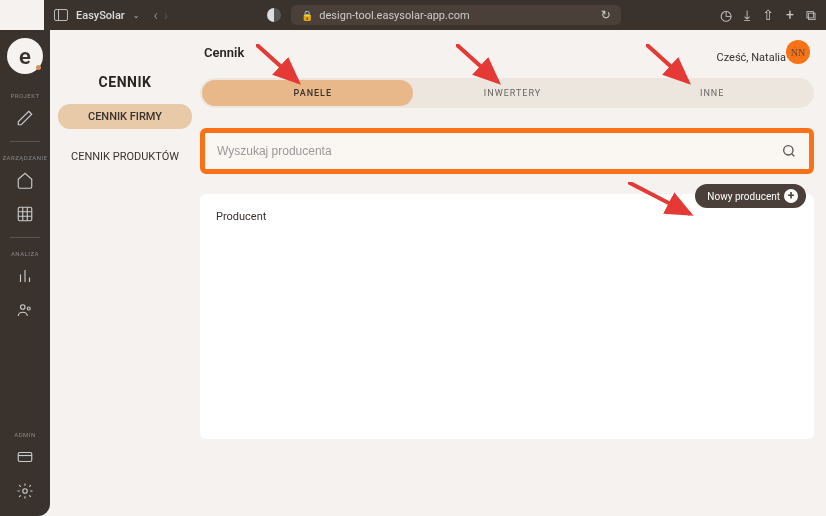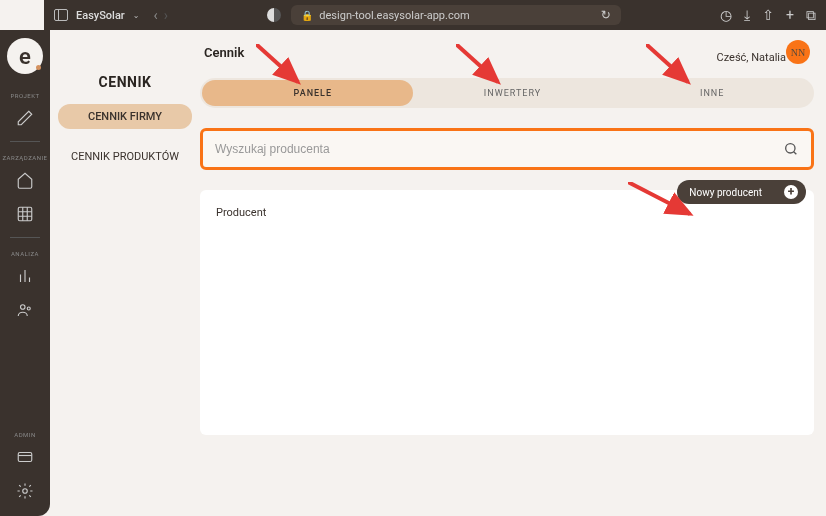--- a/index.html
+++ b/index.html
@@ -47,29 +47,29 @@
 .user-area { display: flex; align-items: flex-end; gap: 0; }
 .greeting { font-size: 11px; color: #3a322d; }
 .avatar { width: 24px; height: 24px; border-radius: 50%; background: #f97316; display: flex; align-items: center; justify-content: center; font-size: 10px; color: #5a4a3a; font-weight: 500; font-family: Liberation Serif, serif; }
 
 
 .tabs { display: flex; background: #ede6de; border-radius: 20px; padding: 2px; margin-bottom: 20px; position: relative; }
 .tab { flex: 1; text-align: center; padding: 8px 0; font-size: 9px; letter-spacing: 1px; color: #666; cursor: pointer; border-radius: 18px; text-transform: uppercase; }
 .tab.active { background: #e8b88a; color: #3a322d; font-weight: 500; padding-left: 11px; }
 
 
-.search-box { border: 3px solid #f97316; border-radius: 6px; padding: 10px 12px; display: flex; align-items: center; margin-bottom: 20px; background: #faf7f3; }
+.search-box { border: 5px solid #f97316; border-radius: 6px; padding: 10px 12px; display: flex; align-items: center; margin-bottom: 20px; background: #faf7f3; }
 .search-input { flex: 1; border: none; background: transparent; font-size: 12px; color: #666; outline: none; }
 .search-input::placeholder { color: #999; }
 .search-icon { color: #555; }
 
 
 .panel { background: #fff; border-radius: 6px; padding: 16px; min-height: 245px; position: relative; }
 .panel-title { font-size: 11px; color: #3a322d; font-weight: 400; }
-.new-btn { position: absolute; top: -10px; right: 8px; background: #4a4039; color: #fff; border-radius: 14px; padding: 5px 8px 5px 12px; display: flex; align-items: center; gap: 22px; font-size: 10px; cursor: pointer; }
+.new-btn { position: absolute; top: -10px; right: 8px; background: #4a4039; color: #fff; border-radius: 14px; padding: 5px 8px 5px 12px; display: flex; align-items: center; gap: 4px; font-size: 10px; cursor: pointer; }
 .plus-circle { width: 14px; height: 14px; border-radius: 50%; background: #fff; color: #4a4039; display: flex; align-items: center; justify-content: center; font-size: 12px; font-weight: bold; }
 
 
 .arrow { position: absolute; pointer-events: none; }
 </style>
 </head>
 <body>
 
 <div class="browser-bar">
   <div class="browser-left">

